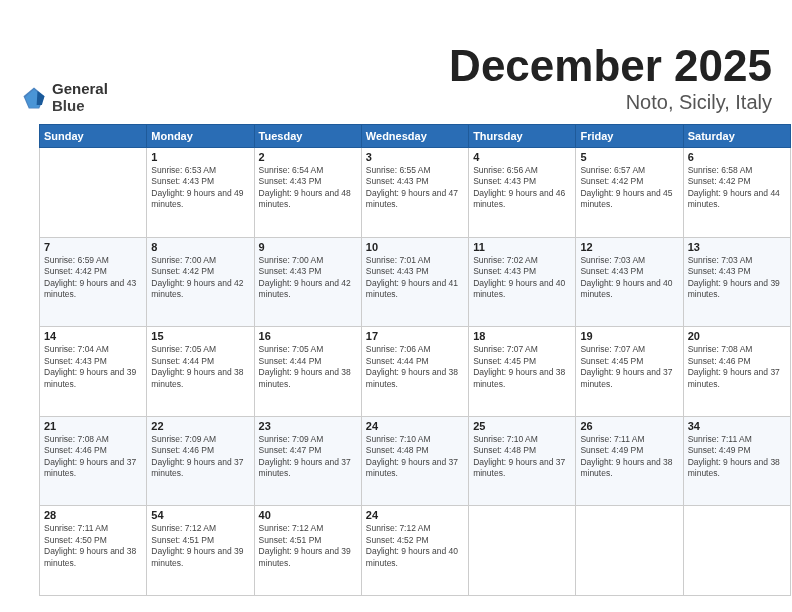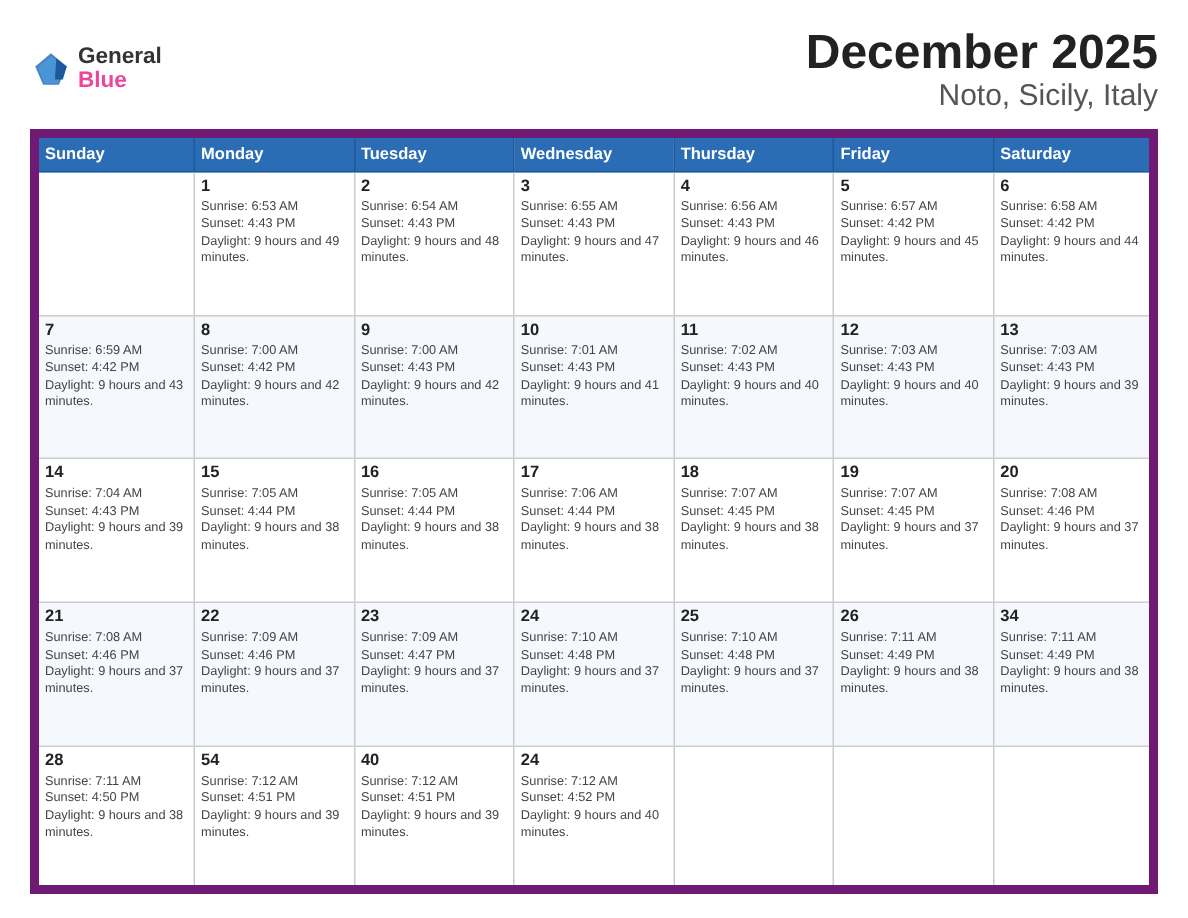--- a/index.html
+++ b/index.html
@@ -13,65 +13,67 @@
     .page {
       width: 792px;
       height: 612px;
       padding: 16px 20px;
       display: flex;
       flex-direction: column;
     }
     .header {
       display: flex;
       justify-content: space-between;
-      align-items: center;
+      align-items: flex-end;
       margin-bottom: 10px;
+      margin-top: 25px;
     }
     .logo {
       display: flex;
       align-items: center;
       gap: 4px;
     }
     .logo-text {
       display: flex;
       flex-direction: column;
       line-height: 1.1;
     }
     .logo-general {
       font-size: 15px;
       font-weight: bold;
       color: #333;
     }
     .logo-blue {
       font-size: 15px;
       font-weight: bold;
-      color: #ec4899;
+      color: #404040;
     }
     .logo-icon {
       width: 28px;
       height: 28px;
     }
     .title-block {
       text-align: right;
     }
     .title-month {
-      font-size: 32px;
+      font-size: 44px;
       font-weight: bold;
       color: #222;
     }
     .title-location {
       font-size: 20px;
       color: #555;
     }
     .calendar {
       flex: 1;
-      border: 6px solid #701a75;
+      border: 1px solid #701a75;
       border-collapse: collapse;
       width: 100%;
       table-layout: fixed;
+      margin-left: 19px;
     }
     .calendar th {
       background: #2a6db5;
       color: #fff;
       font-size: 11px;
       padding: 5px 4px;
       text-align: left;
       border: 1px solid #1e5a9a;
       font-weight: bold;
     }

